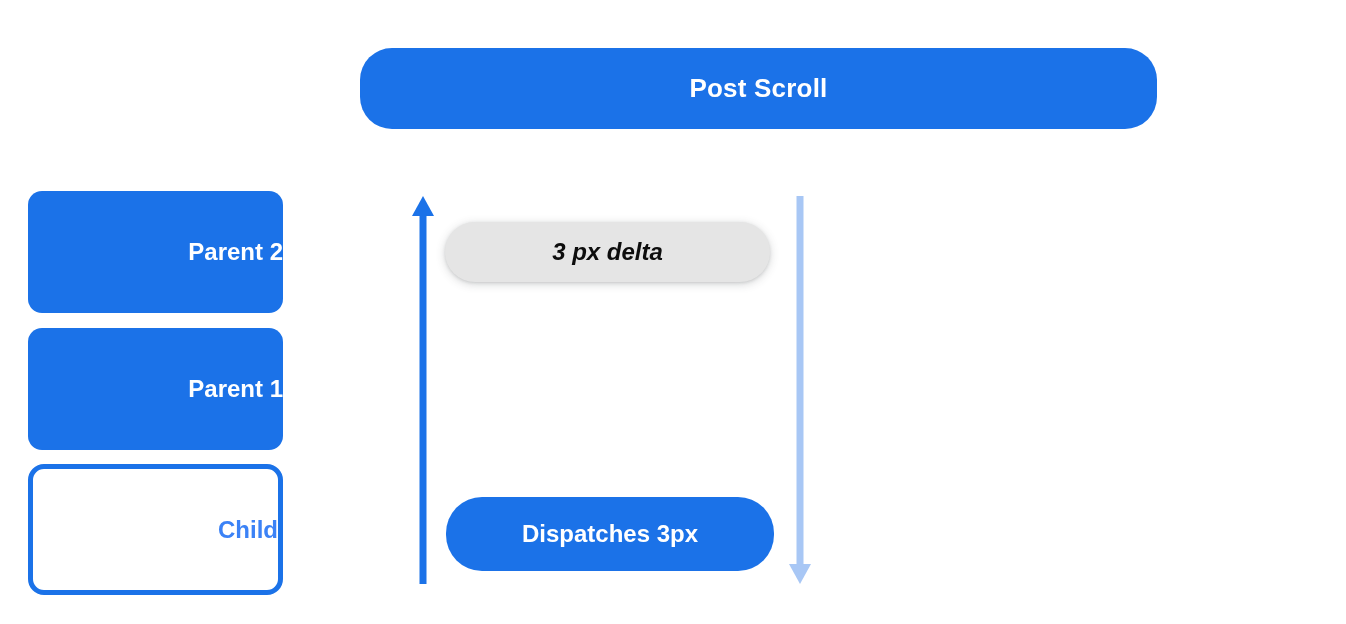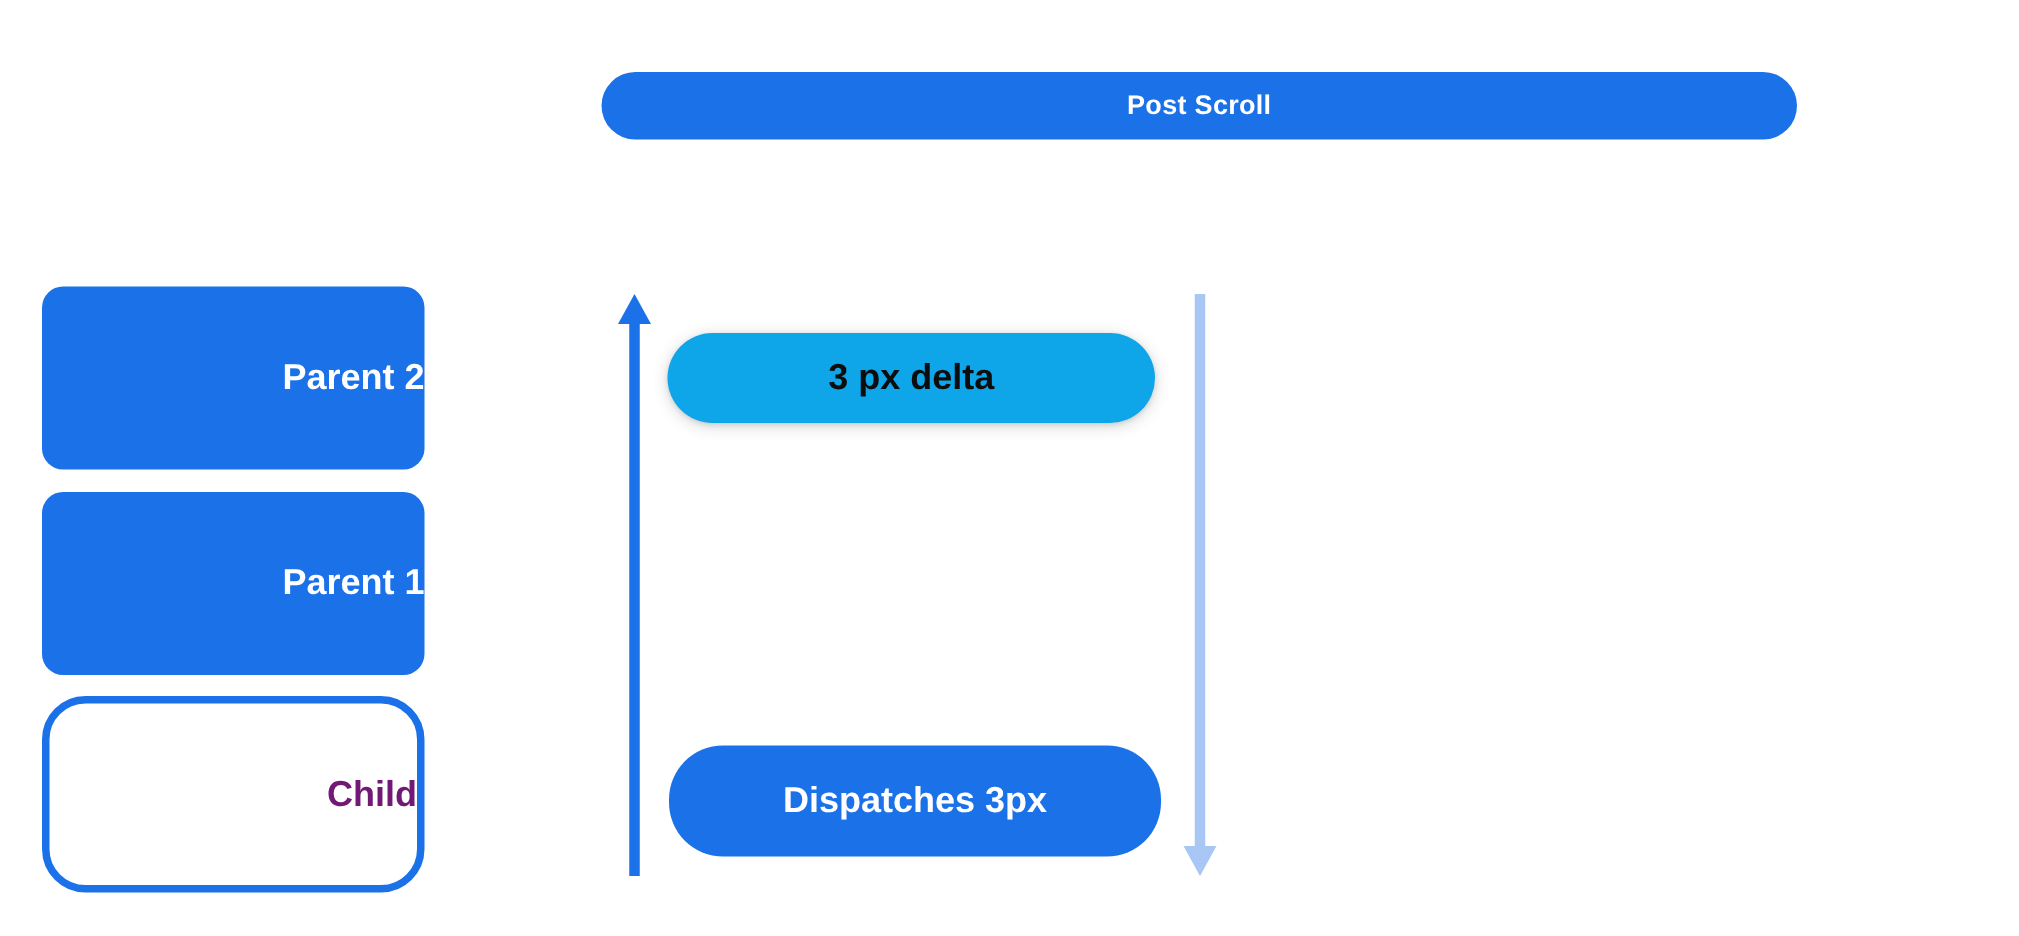--- a/index.html
+++ b/index.html
@@ -12,31 +12,31 @@
     height: 624px;
     position: relative;
     overflow: hidden;
     font-family: "Liberation Sans", sans-serif;
     -webkit-font-smoothing: antialiased;
   }
 
   
   .header-pill {
     position: absolute;
-    left: 401px;
+    left: 360px;
     top: 48px;
     width: 797px;
-    height: 45px;
+    height: 81px;
     background: #1b72e8;
     border-radius: 32px;
     display: flex;
     align-items: center;
     justify-content: center;
     color: #ffffff;
-    font-size: 18px;
+    font-size: 26px;
     font-weight: bold;
     letter-spacing: 0.2px;
   }
 
   
   .box {
     position: absolute;
     left: 28px;
     width: 255px;
     box-sizing: border-box;
@@ -47,23 +47,23 @@
     font-size: 24px;
     font-weight: bold;
   }
   .box.filled {
     background: #1b72e8;
     color: #ffffff;
     border: none;
   }
   .box.outlined {
     background: #ffffff;
-    color: #701a75;
+    color: #3b82f6;
     border: 5px solid #1b72e8;
-    border-radius: 29px;
+    border-radius: 16px;
   }
   .box-parent2 { top: 191px;  height: 122px; }
   .box-parent1 { top: 328px;  height: 122px; }
   .box-child   { top: 464px;  height: 131px; }
 
   
   .arrow {
     position: absolute;
   }
   .arrow .shaft {
@@ -127,24 +127,25 @@
     border-radius: 36px;
     font-size: 24px;
     font-weight: bold;
     box-sizing: border-box;
   }
   .pill-delta {
     left: 445px;
     top: 222px;
     width: 325px;
     height: 60px;
-    background: #0ea5e9;
+    background: #e5e5e5;
     color: #0d0d0d;
     box-shadow: 0 2px 10px rgba(60, 64, 67, 0.22),
                 0 1px 3px rgba(60, 64, 67, 0.14);
+    font-style: italic;
   }
   .pill-dispatch {
     left: 446px;
     top: 497px;
     width: 328px;
     height: 74px;
     background: #1b72e8;
     color: #ffffff;
   }
 </style>

